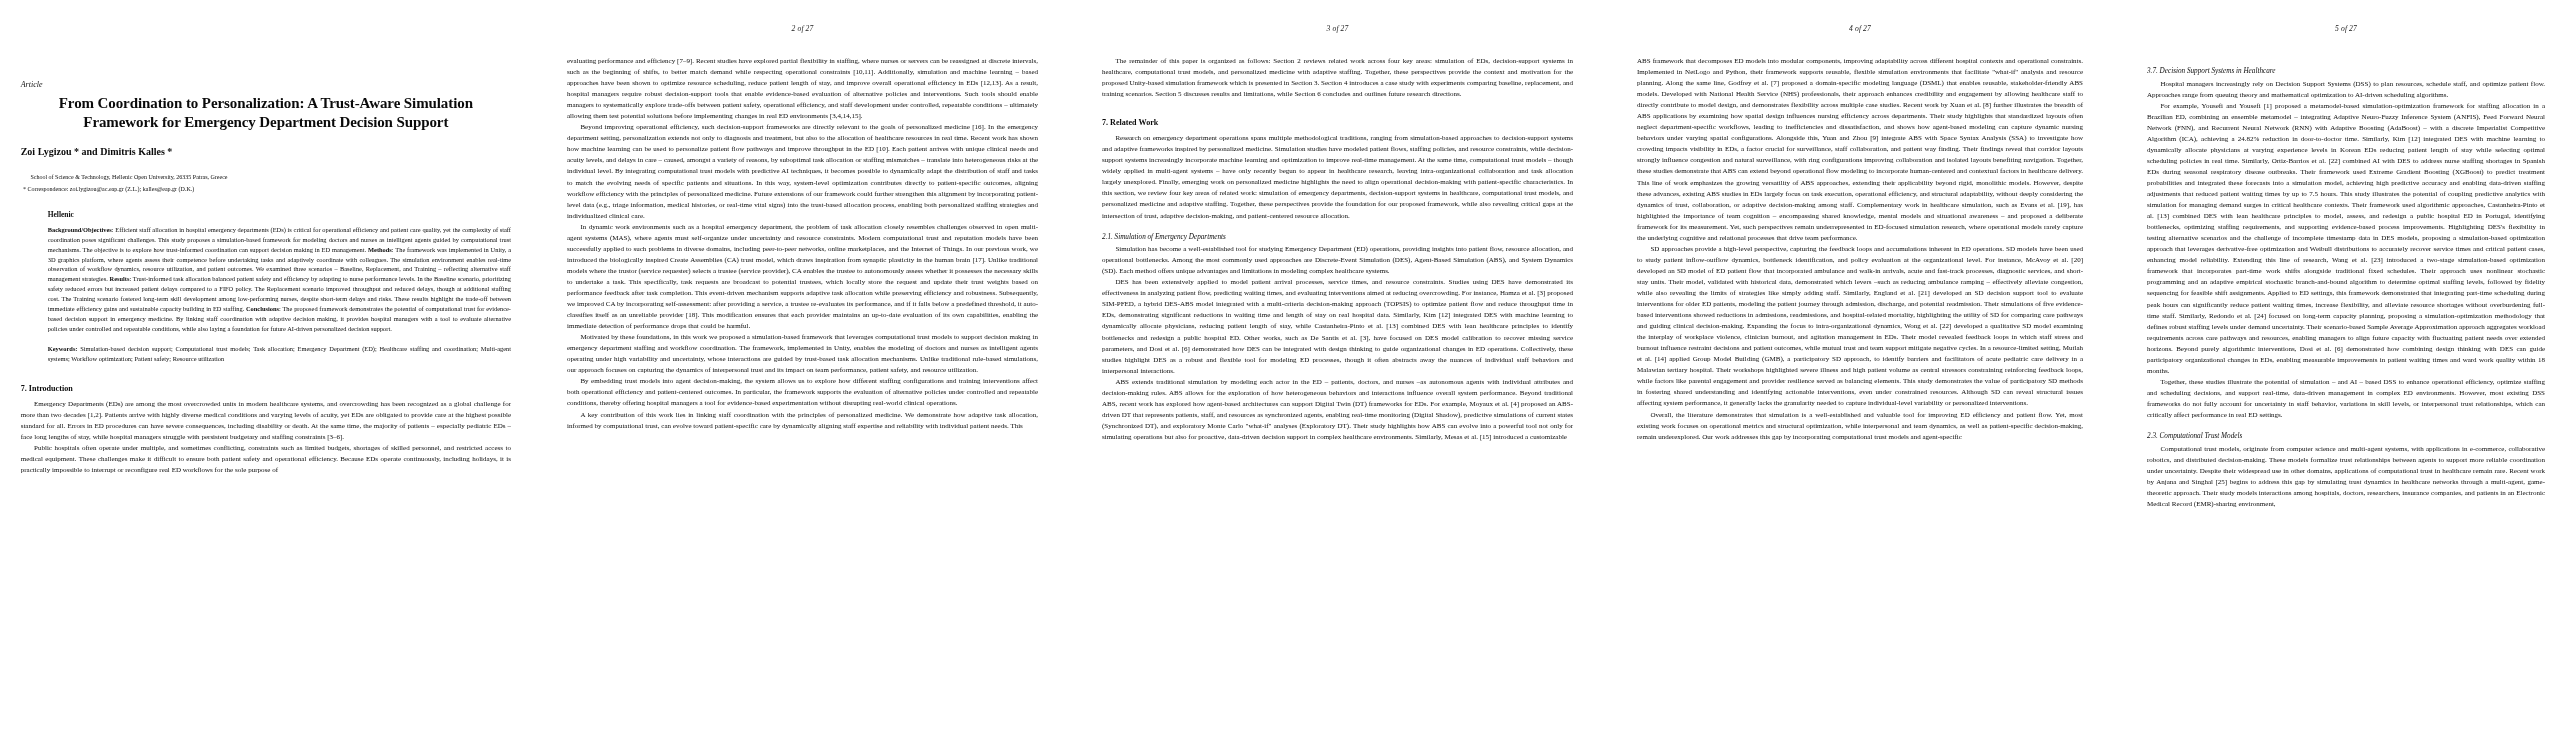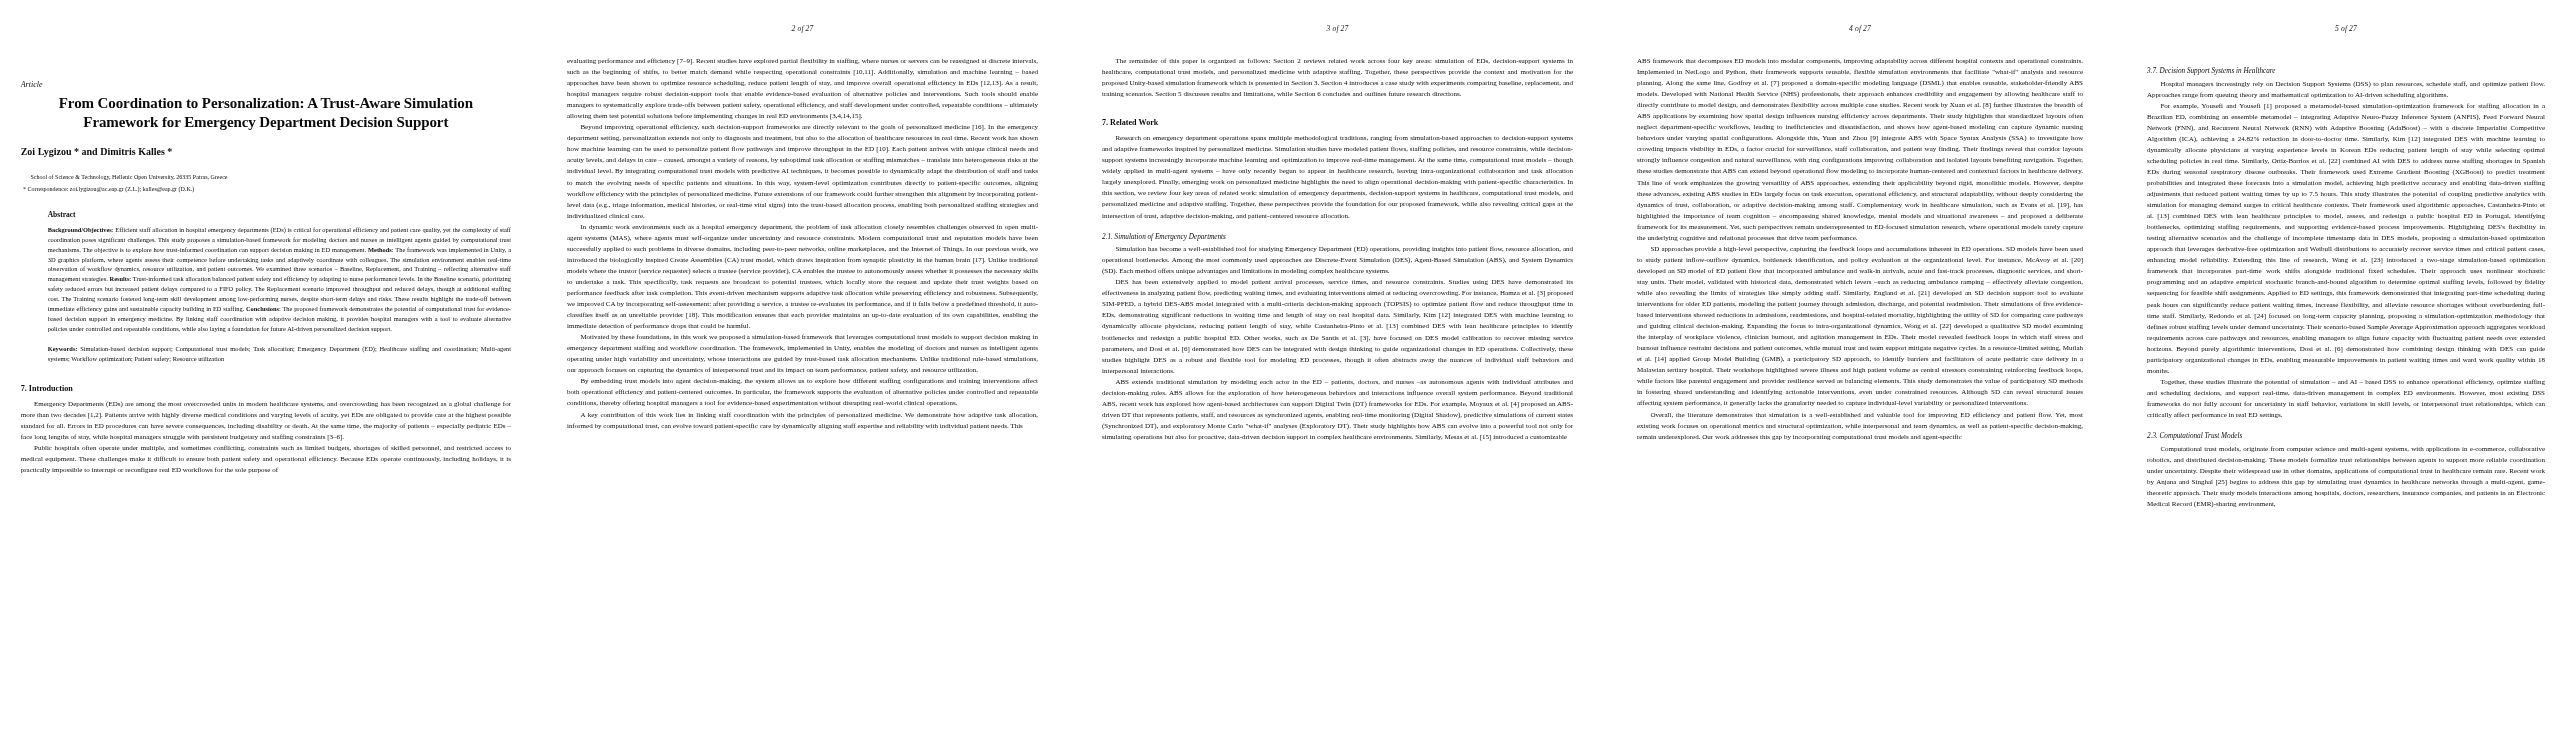--- a/index.html
+++ b/index.html
@@ -130,21 +130,21 @@
 
   <div class="page p1">
     <div class="body">
       <div class="kicker">Article</div>
       <div class="title">From Coordination to Personalization: A Trust-Aware Simulation Framework for Emergency Department Decision Support</div>
       <div class="authors">Zoi Lygizou * and Dimitris Kalles *</div>
       <div class="affil">School of Science &amp; Technology, Hellenic Open University, 26335 Patras, Greece</div>
       <div class="corr">*   Correspondence: zoi.lygizou@ac.eap.gr (Z.L.); kalles@eap.gr (D.K.)</div>
 
       <div class="abs-wrap">
-        <div class="abs-h">Abstract</div>
+        <div class="abs-h">Hellenic</div>
         <p class="abs-p"><b>Background/Objectives</b><span>: Efficient staff allocation in hospital emergency departments (EDs) is critical for operational efficiency and patient care quality, yet the complexity of staff coordination poses significant challenges. This study proposes a simulation-based framework for modeling doctors and nurses as intelligent agents guided by computational trust mechanisms. The objective is to explore how trust-informed coordination can support decision making in ED management. </span><b>Methods</b><span>: The framework was implemented in Unity, a 3D graphics platform, where agents assess their competence before undertaking tasks and adaptively coordinate with colleagues. The simulation environment enables real-time observation of workflow dynamics, resource utilization, and patient outcomes. We examined three scenarios – Baseline, Replacement, and Training – reflecting alternative staff management strategies. </span><b>Results</b><span>: Trust-informed task allocation balanced patient safety and efficiency by adapting to nurse performance levels. In the Baseline scenario, prioritizing safety reduced errors but increased patient delays compared to a FIFO policy. The Replacement scenario improved throughput and reduced delays, though at additional staffing cost. The Training scenario fostered long-term skill development among low-performing nurses, despite short-term delays and risks. These results highlight the trade-off between immediate efficiency gains and sustainable capacity building in ED staffing. </span><b>Conclusions</b><span>: The proposed framework demonstrates the potential of computational trust for evidence-based decision support in emergency medicine. By linking staff coordination with adaptive decision making, it provides hospital managers with a tool to evaluate alternative policies under controlled and repeatable conditions, while also laying a foundation for future AI-driven personalized decision support.</span></p>
         <p class="kw"><b>Keywords:</b><span> Simulation-based decision support; Computational trust models; Task allocation; Emergency Department (ED); Healthcare staffing and coordination; Multi-agent systems; Workflow optimization; Patient safety; Resource utilization</span></p>
       </div>
 
       <div class="sec-h first">7. Introduction</div>
       <p>Emergency Departments (EDs) are among the most overcrowded units in modern healthcare systems, and overcrowding has been recognized as a global challenge for more than two decades [1,2]. Patients arrive with highly diverse medical conditions and varying levels of acuity, yet EDs are obligated to provide care at the highest possible standard for all. Errors in ED procedures can have severe consequences, including disability or death. At the same time, the majority of patients – especially pediatric EDs –face long lengths of stay, while hospital managers struggle with persistent budgetary and staffing constraints [3–6].</p>
       <p>Public hospitals often operate under multiple, and sometimes conflicting, constraints such as limited budgets, shortages of skilled personnel, and restricted access to medical equipment. These challenges make it difficult to ensure both patient safety and operational efficiency. Because EDs operate continuously, including holidays, it is practically impossible to interrupt or reconfigure real ED workflows for the sole purpose of</p>
     </div>
   </div>
 

